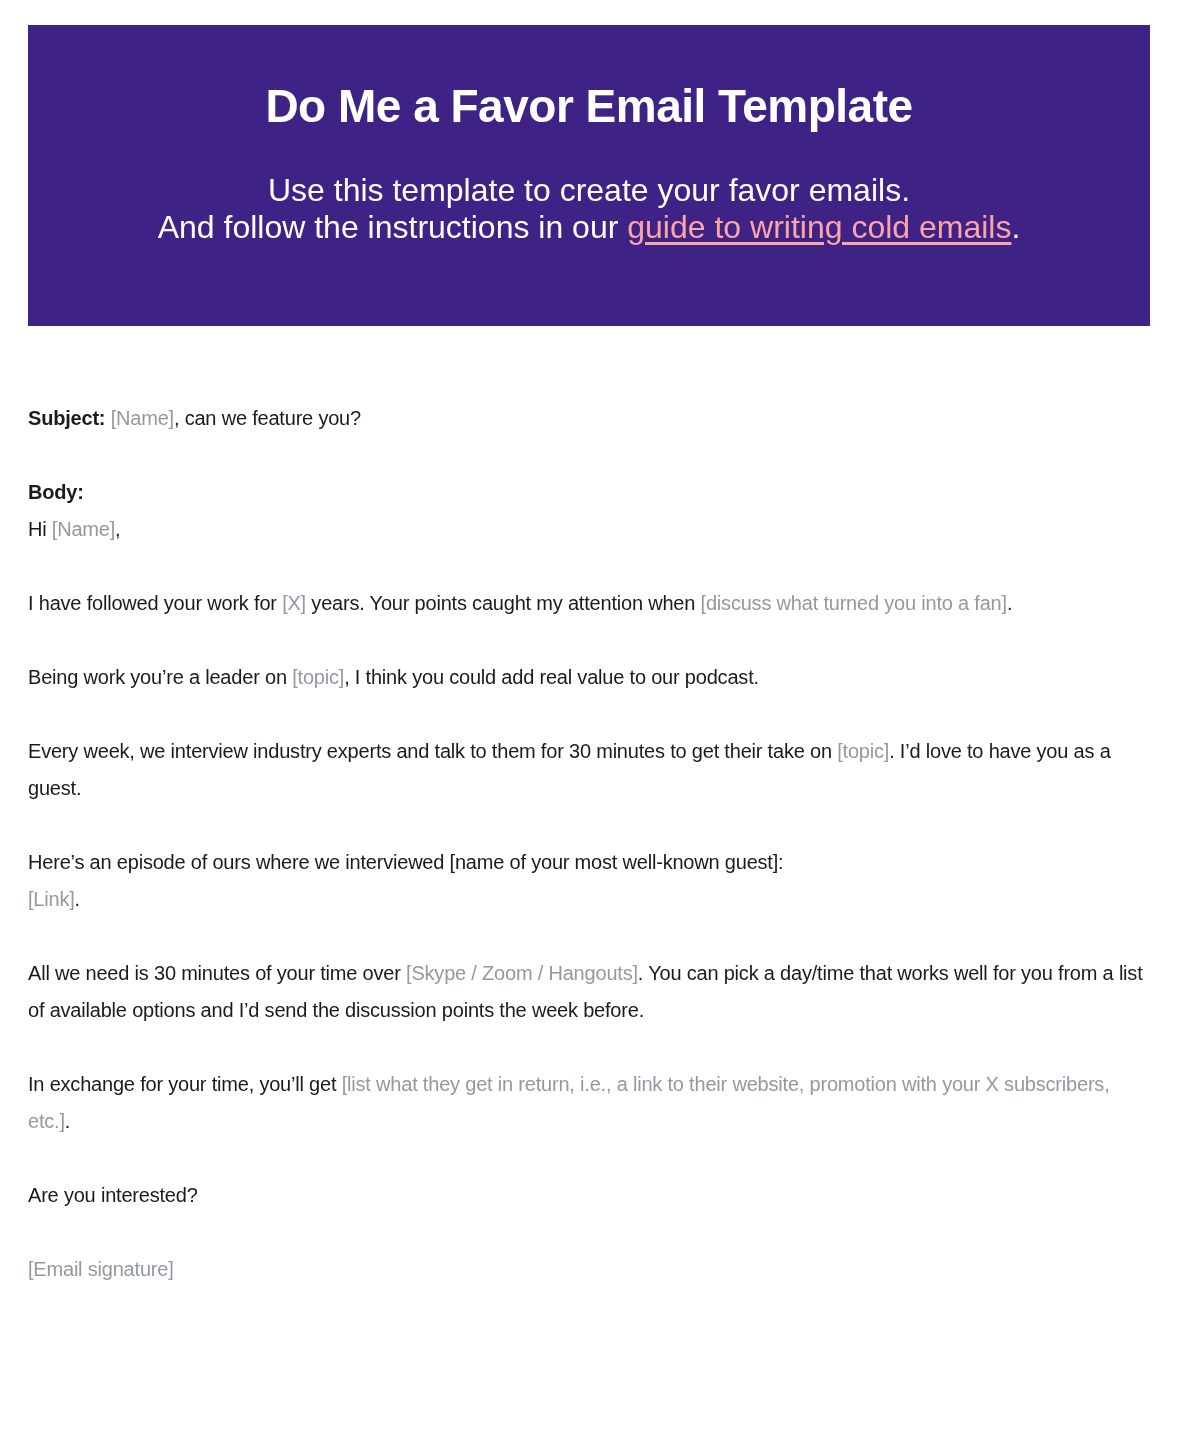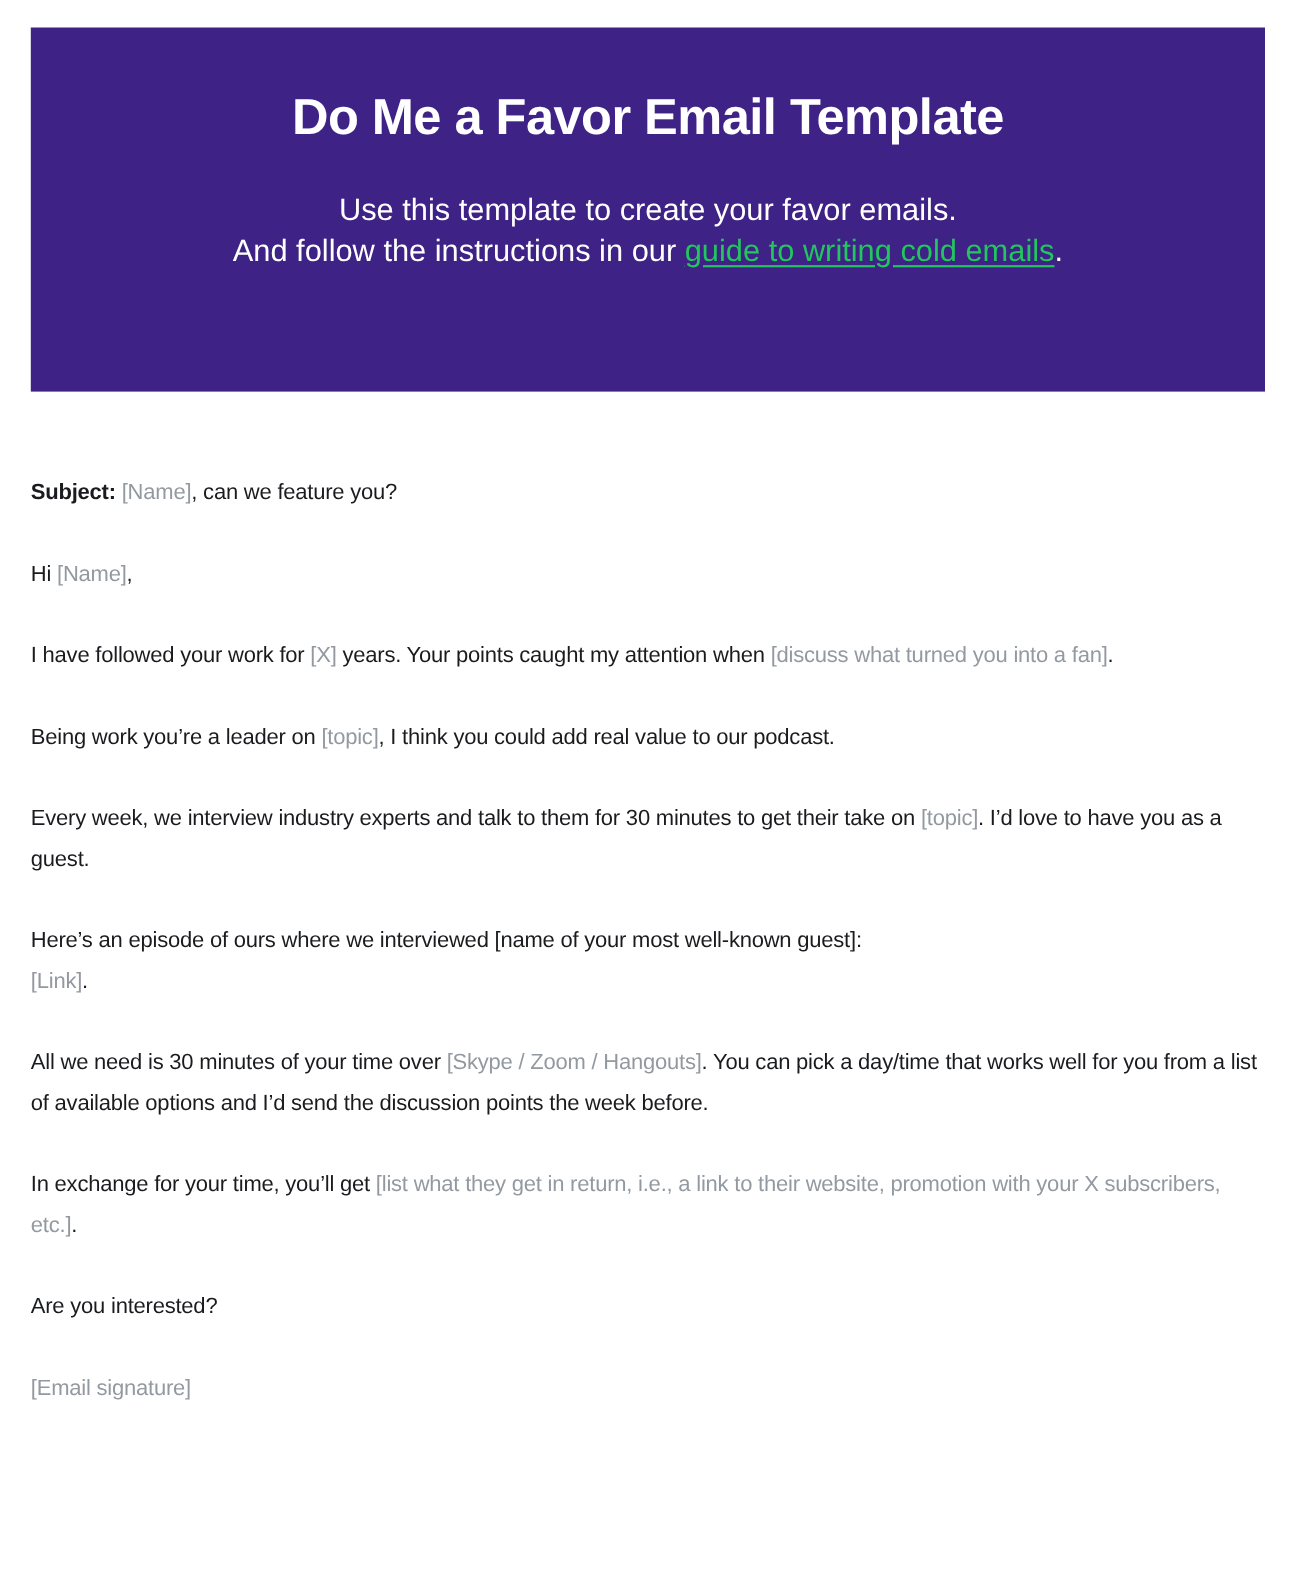--- a/index.html
+++ b/index.html
@@ -14,38 +14,38 @@
     font-family: "Liberation Sans", "DejaVu Sans", sans-serif;
     color: #1a1b1e;
     box-sizing: border-box;
   }
   
   .banner {
     margin: 25px 38px 0 28px;
     background: #3e2285;
     color: #ffffff;
     text-align: center;
-    padding: 56px 30px 110px 30px;
+    padding: 56px 30px 80px 30px;
     box-sizing: border-box;
   }
   .banner h1 {
     margin: 0 0 40px 0;
     font-size: 46px;
     font-weight: 800;
     letter-spacing: -0.5px;
     line-height: 1.1;
   }
   .banner .subtitle {
     margin: 0;
-    font-size: 28px;
+    font-size: 32px;
     line-height: 37px;
     font-weight: 400;
   }
   .banner a {
-    color: #22c55e;
+    color: #fca5a5;
     text-decoration: underline;
     text-underline-offset: 4px;
   }
   
   .email-body {
     margin: 74px 28px 0 28px;
     width: 1122px;
     font-size: 20px;
     line-height: 37px;
     letter-spacing: -0.2px;
@@ -68,20 +68,21 @@
 <div class="page">
 
   <div class="banner">
     <h1>Do Me a Favor Email Template</h1>
     <p class="subtitle"><span>Use this template to create your favor emails.</span><br><span>And follow the instructions in our </span><a href="#">guide to writing cold emails</a><span>.</span></p>
   </div>
 
   <div class="email-body">
     <p><span class="bold">Subject:</span><span> </span><span class="muted">[Name]</span><span>, can we feature you?</span></p>
 
+    <p class="no-gap"><span class="bold">Body:</span></p>
 
     <p><span>Hi </span><span class="muted">[Name]</span><span>,</span></p>
 
 
     <p><span>I have followed your work for </span><span class="muted">[X]</span><span> years. Your points caught my attention when </span><span class="muted">[discuss what turned you into a fan]</span><span>.</span></p>
 
     <p><span>Being work you’re a leader on </span><span class="muted">[topic]</span><span>, I think you could add real value to our podcast.</span></p>
 
     <p><span>Every week, we interview industry experts and talk to them for 30 minutes to get their take on </span><span class="muted">[topic]</span><span>. I’d love to have you as a guest.</span></p>
 

